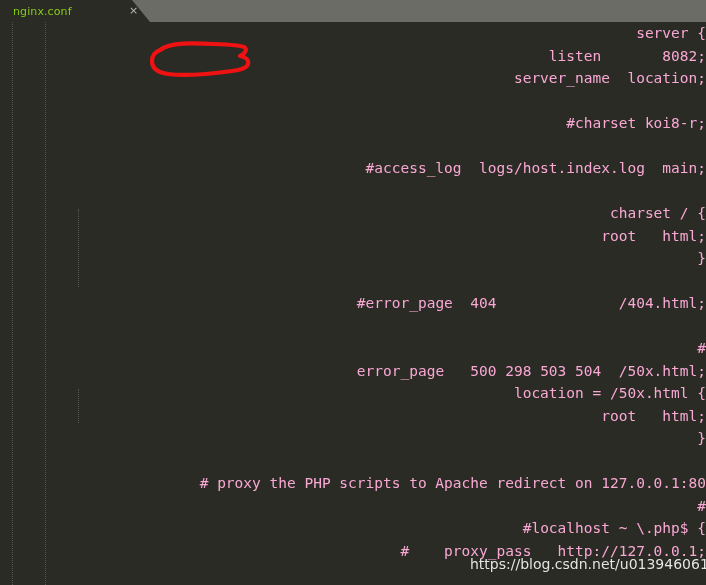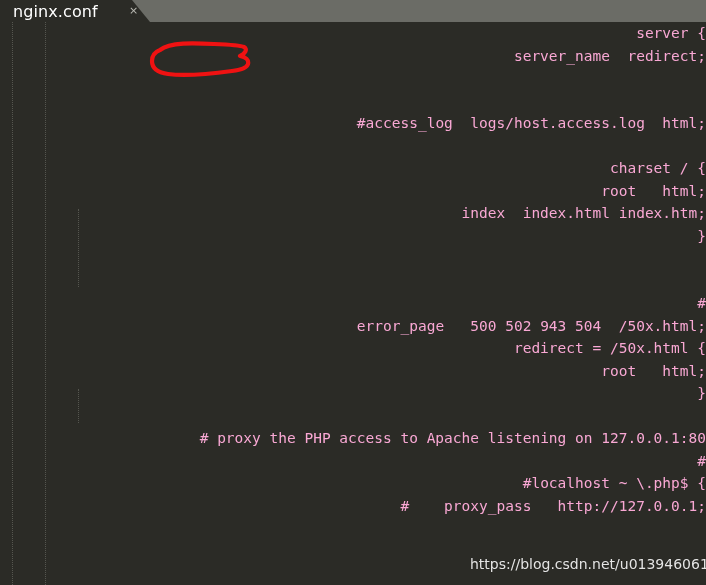--- a/index.html
+++ b/index.html
@@ -32,23 +32,23 @@
     width: 150px;
     height: 22px;
     background: #2b2b26;
     
     clip-path: polygon(0 0, 132px 0, 150px 22px, 0 22px);
     display: flex;
     align-items: center;
   }
   .tab-label {
     margin-left: 13px;
-    color: #ffffff;
+    color: #84cc16;
     font-family: "DejaVu Sans", sans-serif;
-    font-size: 16px;
+    font-size: 11px;
     letter-spacing: 0.1px;
     white-space: nowrap;
   }
   .tab-close {
     position: absolute;
     left: 127px;
     top: 4px;
     width: 13px;
     height: 13px;
     color: #b9b9b2;
@@ -138,38 +138,40 @@
 
   <div class="editor">
 
     <div class="guide" style="left:12px; height:563px;"></div>
     <div class="guide" style="left:45px; height:563px;"></div>
     <div class="guide" style="left:78px; top:187px; height:78px;"></div>
     <div class="guide" style="left:78px; top:367px; height:34px;"></div>
 
     <div class="code" id="code-lines">
         <div class="line">server {</div>
-        <div class="line">    server_name  redirect;</div>
+        <div class="line">    listen       8082;</div>
+        <div class="line">    server_name  location;</div>
         <div class="line"></div>
+        <div class="line">    #charset koi8-r;</div>
         <div class="line"></div>
-        <div class="line">    #access_log  logs/host.access.log  html;</div>
+        <div class="line">    #access_log  logs/host.index.log  main;</div>
         <div class="line"></div>
         <div class="line">    charset / {</div>
         <div class="line">        root   html;</div>
-        <div class="line">        index  index.html index.htm;</div>
         <div class="line">    }</div>
         <div class="line"></div>
+        <div class="line">    #error_page  404              /404.html;</div>
         <div class="line"></div>
         <div class="line">    #</div>
-        <div class="line">    error_page   500 502 943 504  /50x.html;</div>
-        <div class="line">    redirect = /50x.html {</div>
+        <div class="line">    error_page   500 298 503 504  /50x.html;</div>
+        <div class="line">    location = /50x.html {</div>
         <div class="line">        root   html;</div>
         <div class="line">    }</div>
         <div class="line"></div>
-        <div class="line">    # proxy the PHP access to Apache listening on 127.0.0.1:80</div>
+        <div class="line">    # proxy the PHP scripts to Apache redirect on 127.0.0.1:80</div>
         <div class="line">    #</div>
         <div class="line">    #localhost ~ \.php$ {</div>
         <div class="line">    #    proxy_pass   http://127.0.0.1;</div>
       </div>
   </div>
 
   <div class="annot">
     <svg width="104" height="40" viewBox="0 0 104 40" fill="none" xmlns="http://www.w3.org/2000/svg">
       <path d="M 12 9
                C 22 1, 46 2, 66 3

